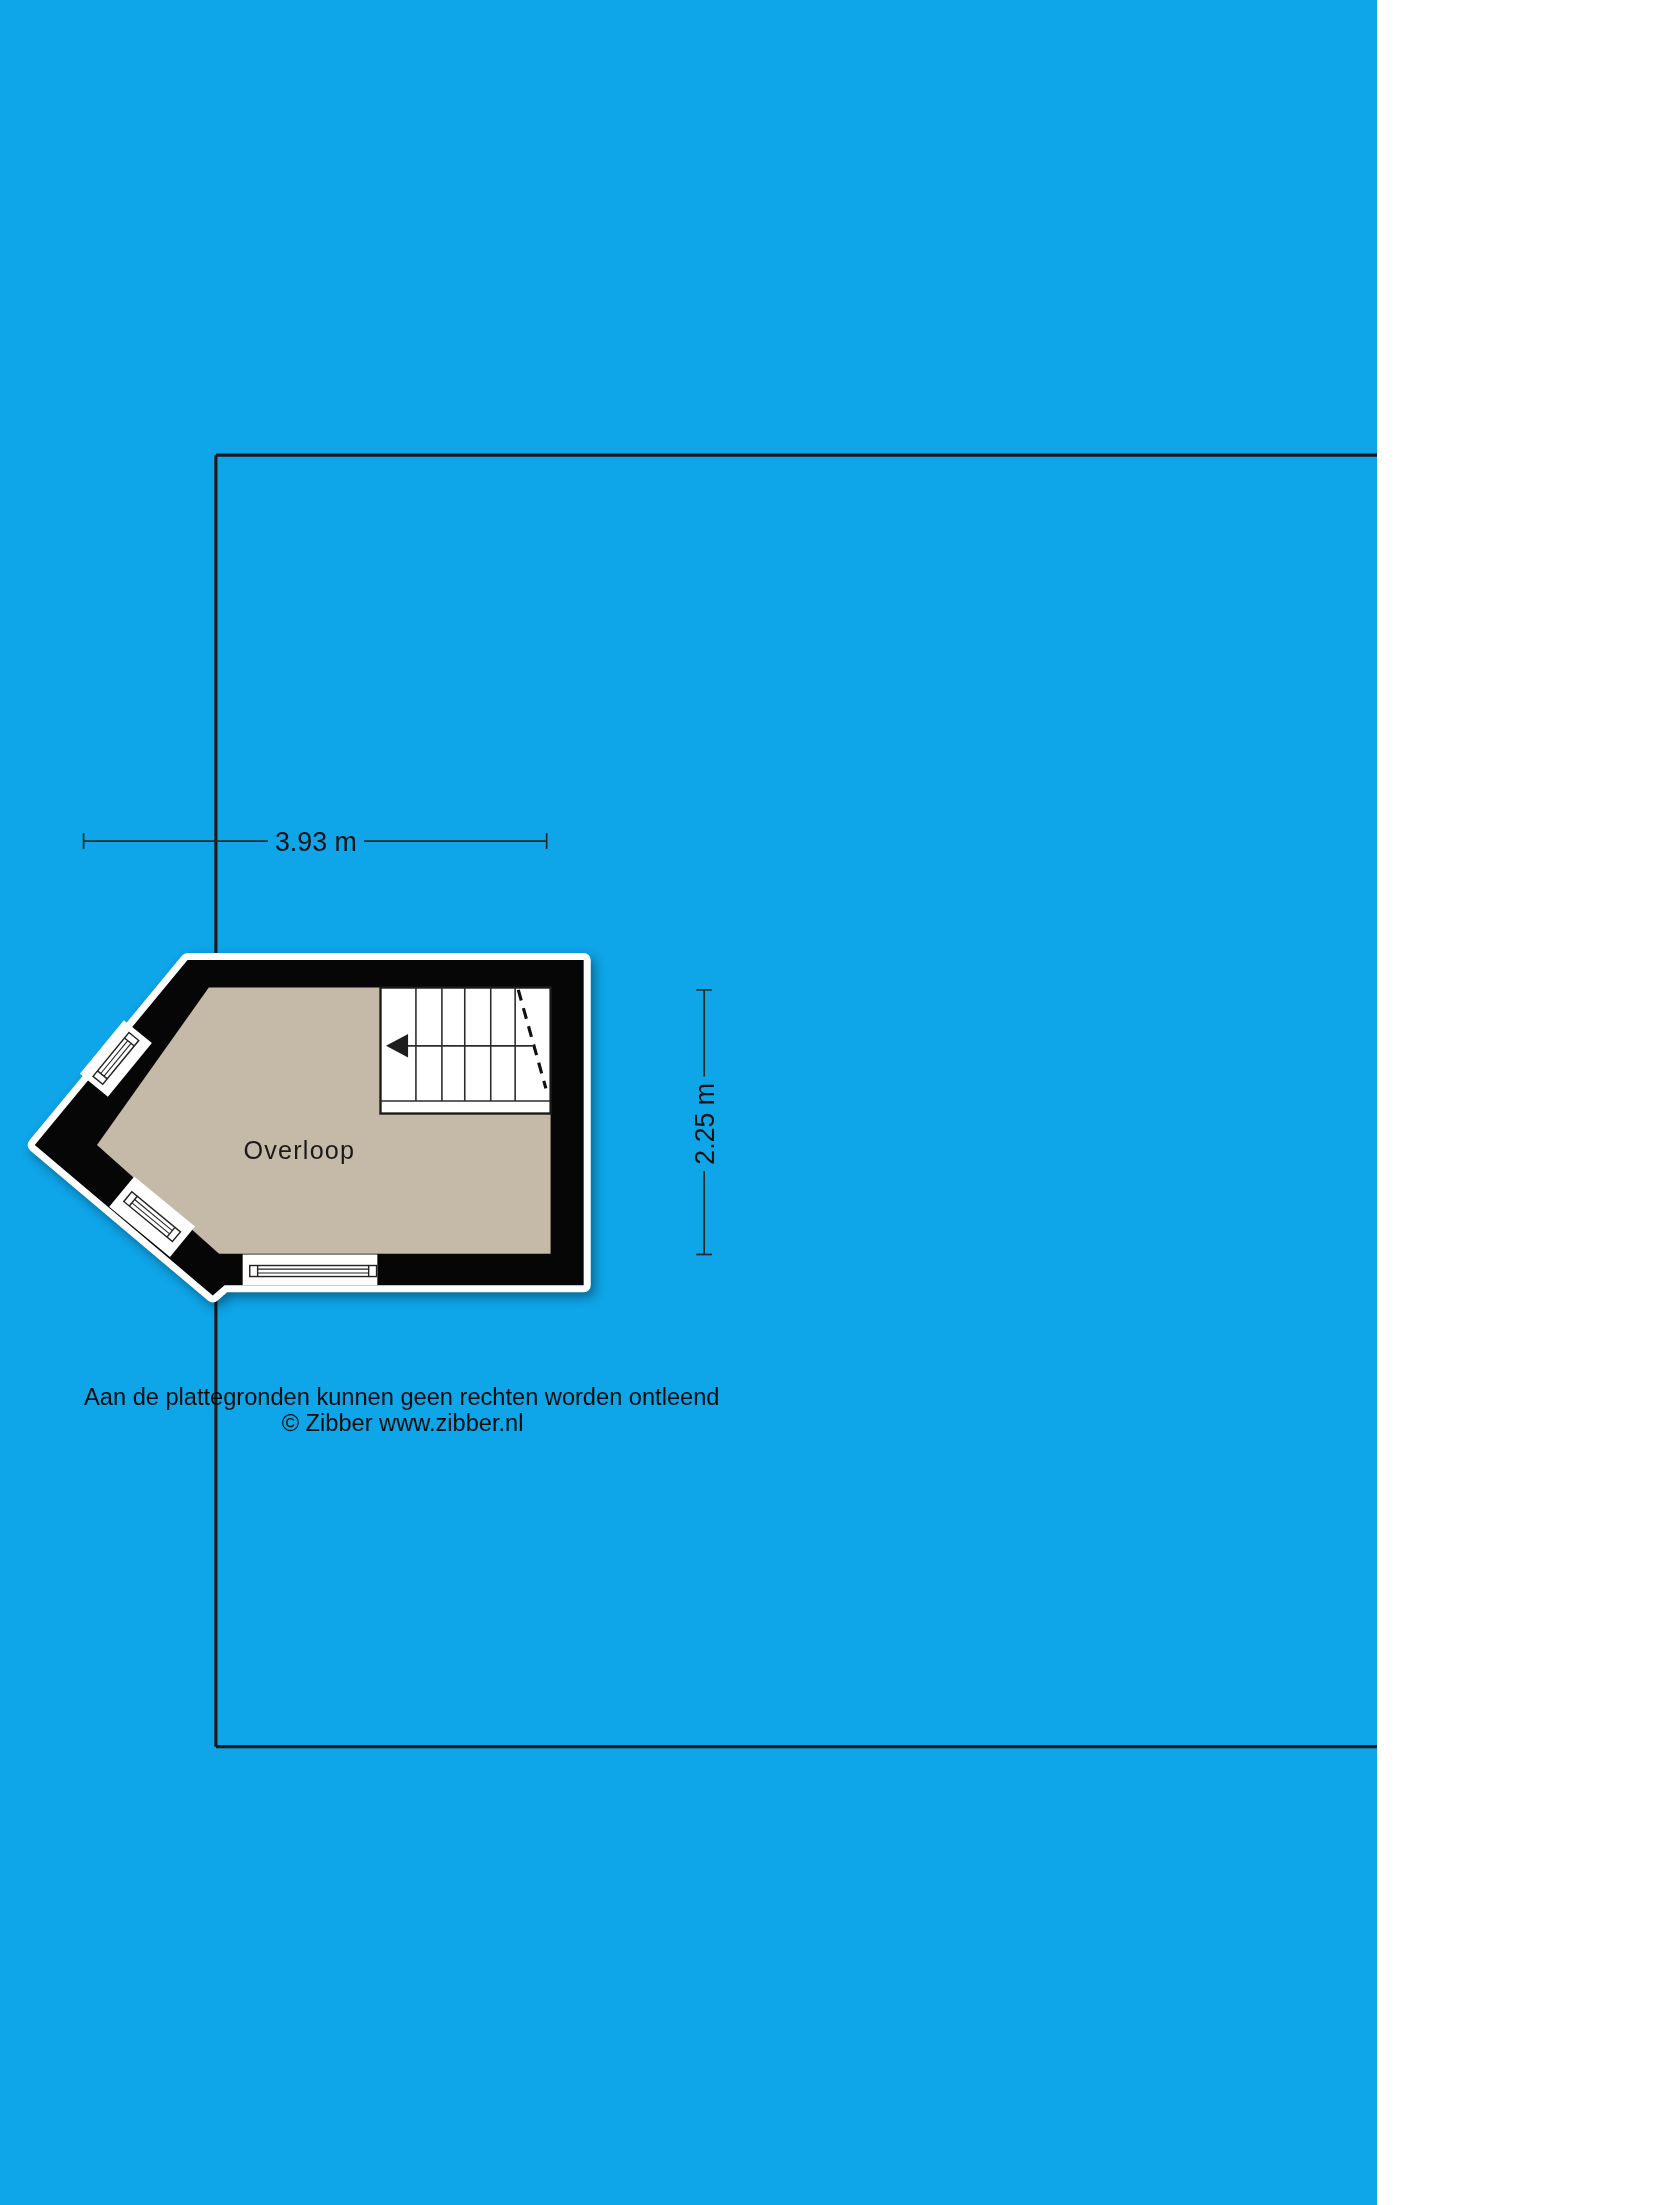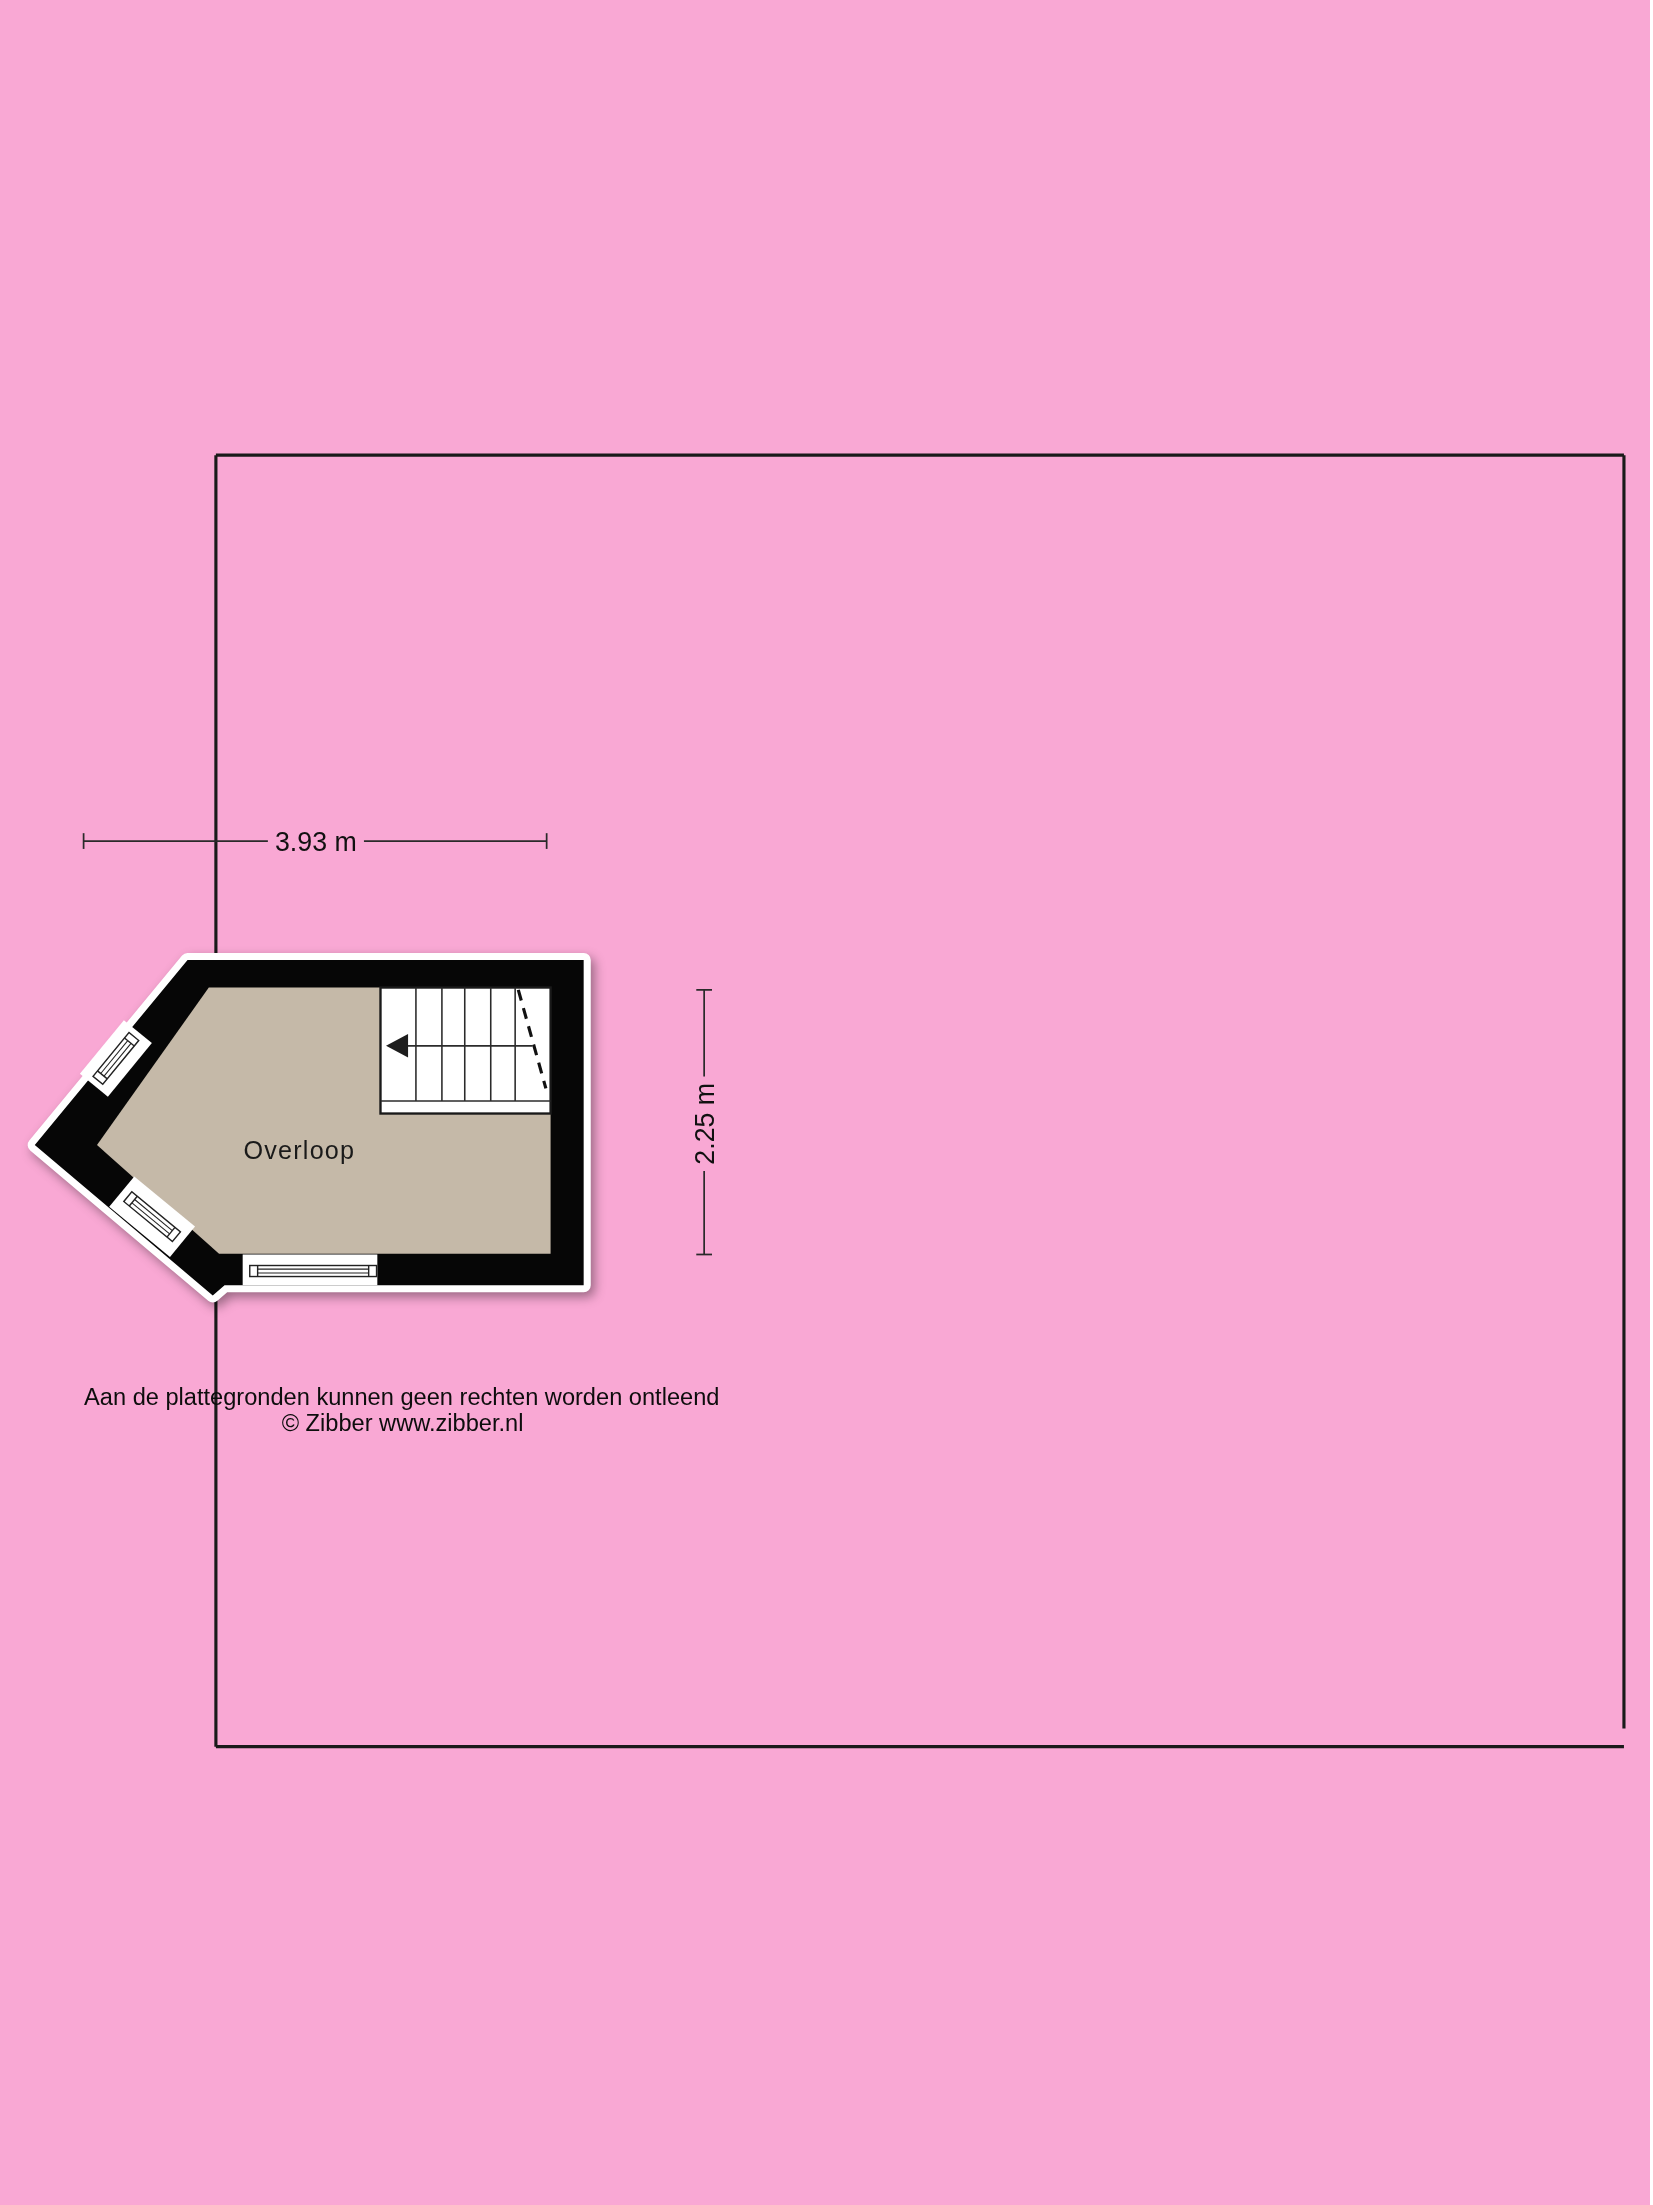--- a/index.html
+++ b/index.html
@@ -2,25 +2,26 @@
 <html style="font-size:12.6px"><head>
 <meta charset="utf-8">
 <style>
   html, body {
     margin: 0;
     padding: 0;
     background: #ffffff;
   }
   .canvas {
     position: relative;
-    width: 1650px;
+    width: 1332px;
     height: 2205px;
-    background: #f9a8d4;
+    background: #0ea5e9;
     font-family: "Liberation Sans", sans-serif;
     overflow: hidden;
+    padding-left: 45px;
   }
   svg.scene {
     position: absolute;
     inset: 0;
   }
   .border-line {
     stroke: #1a1a1a;
     stroke-width: 4;
     fill: none;
   }

